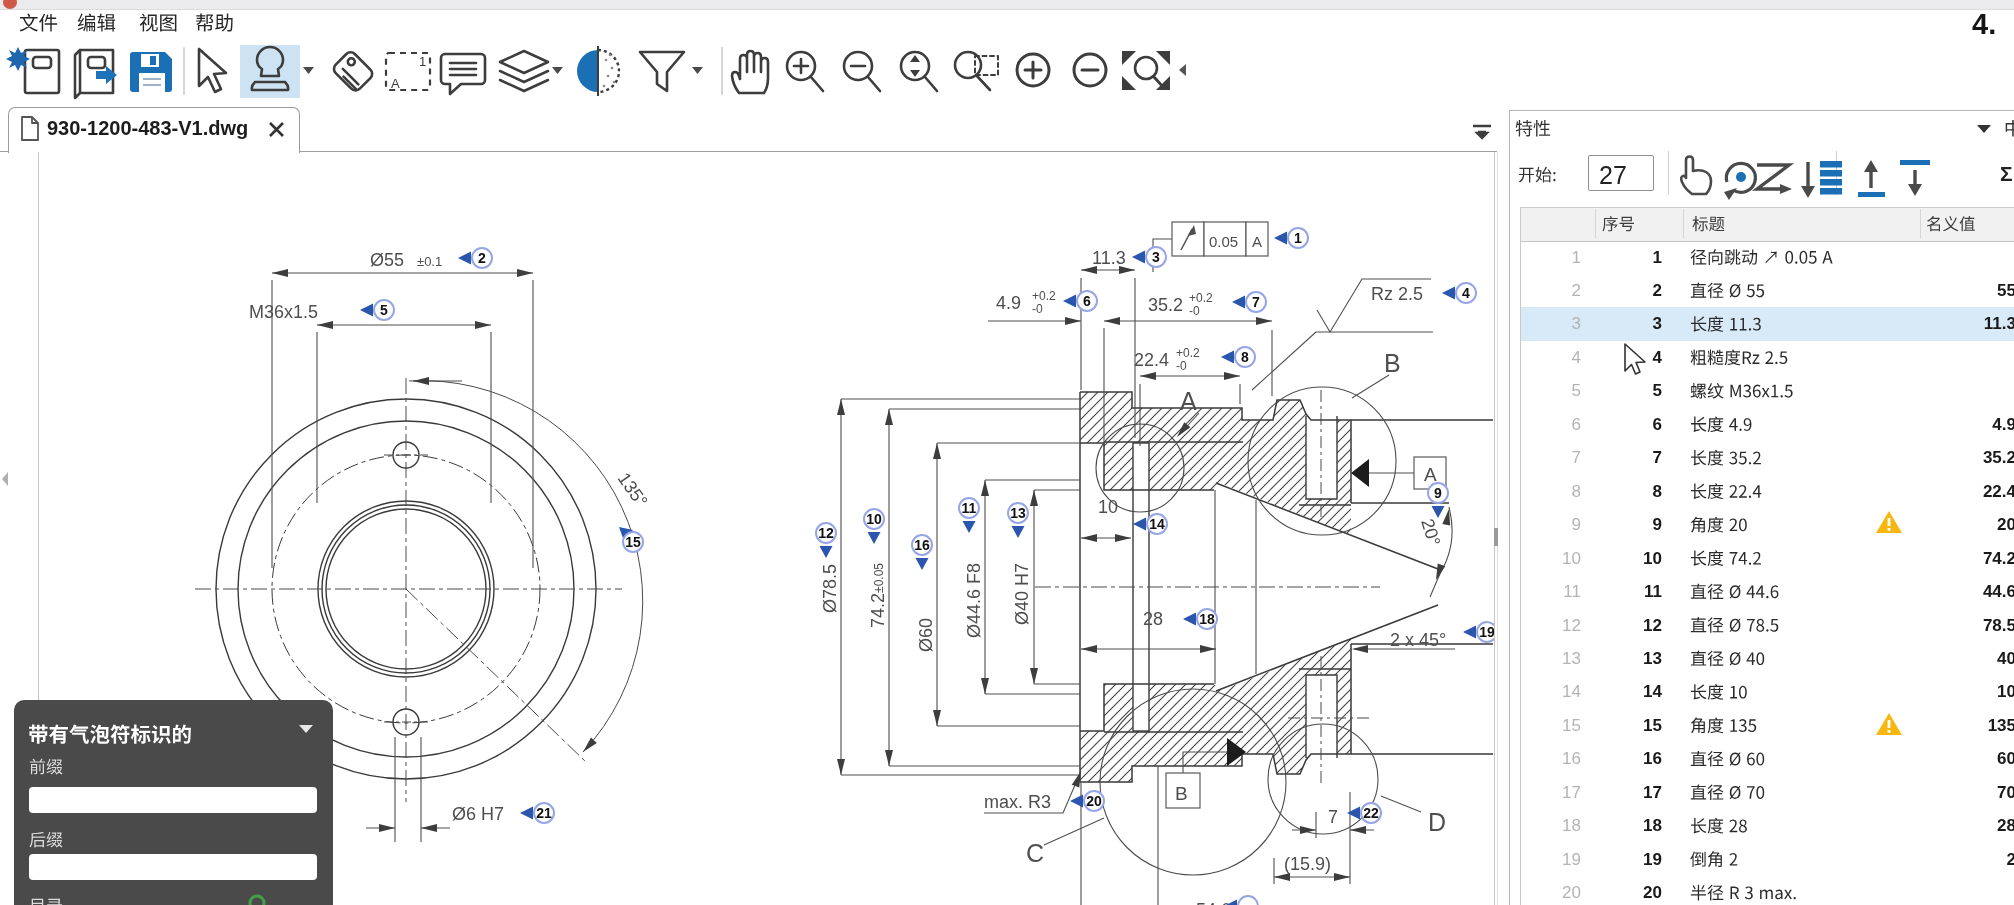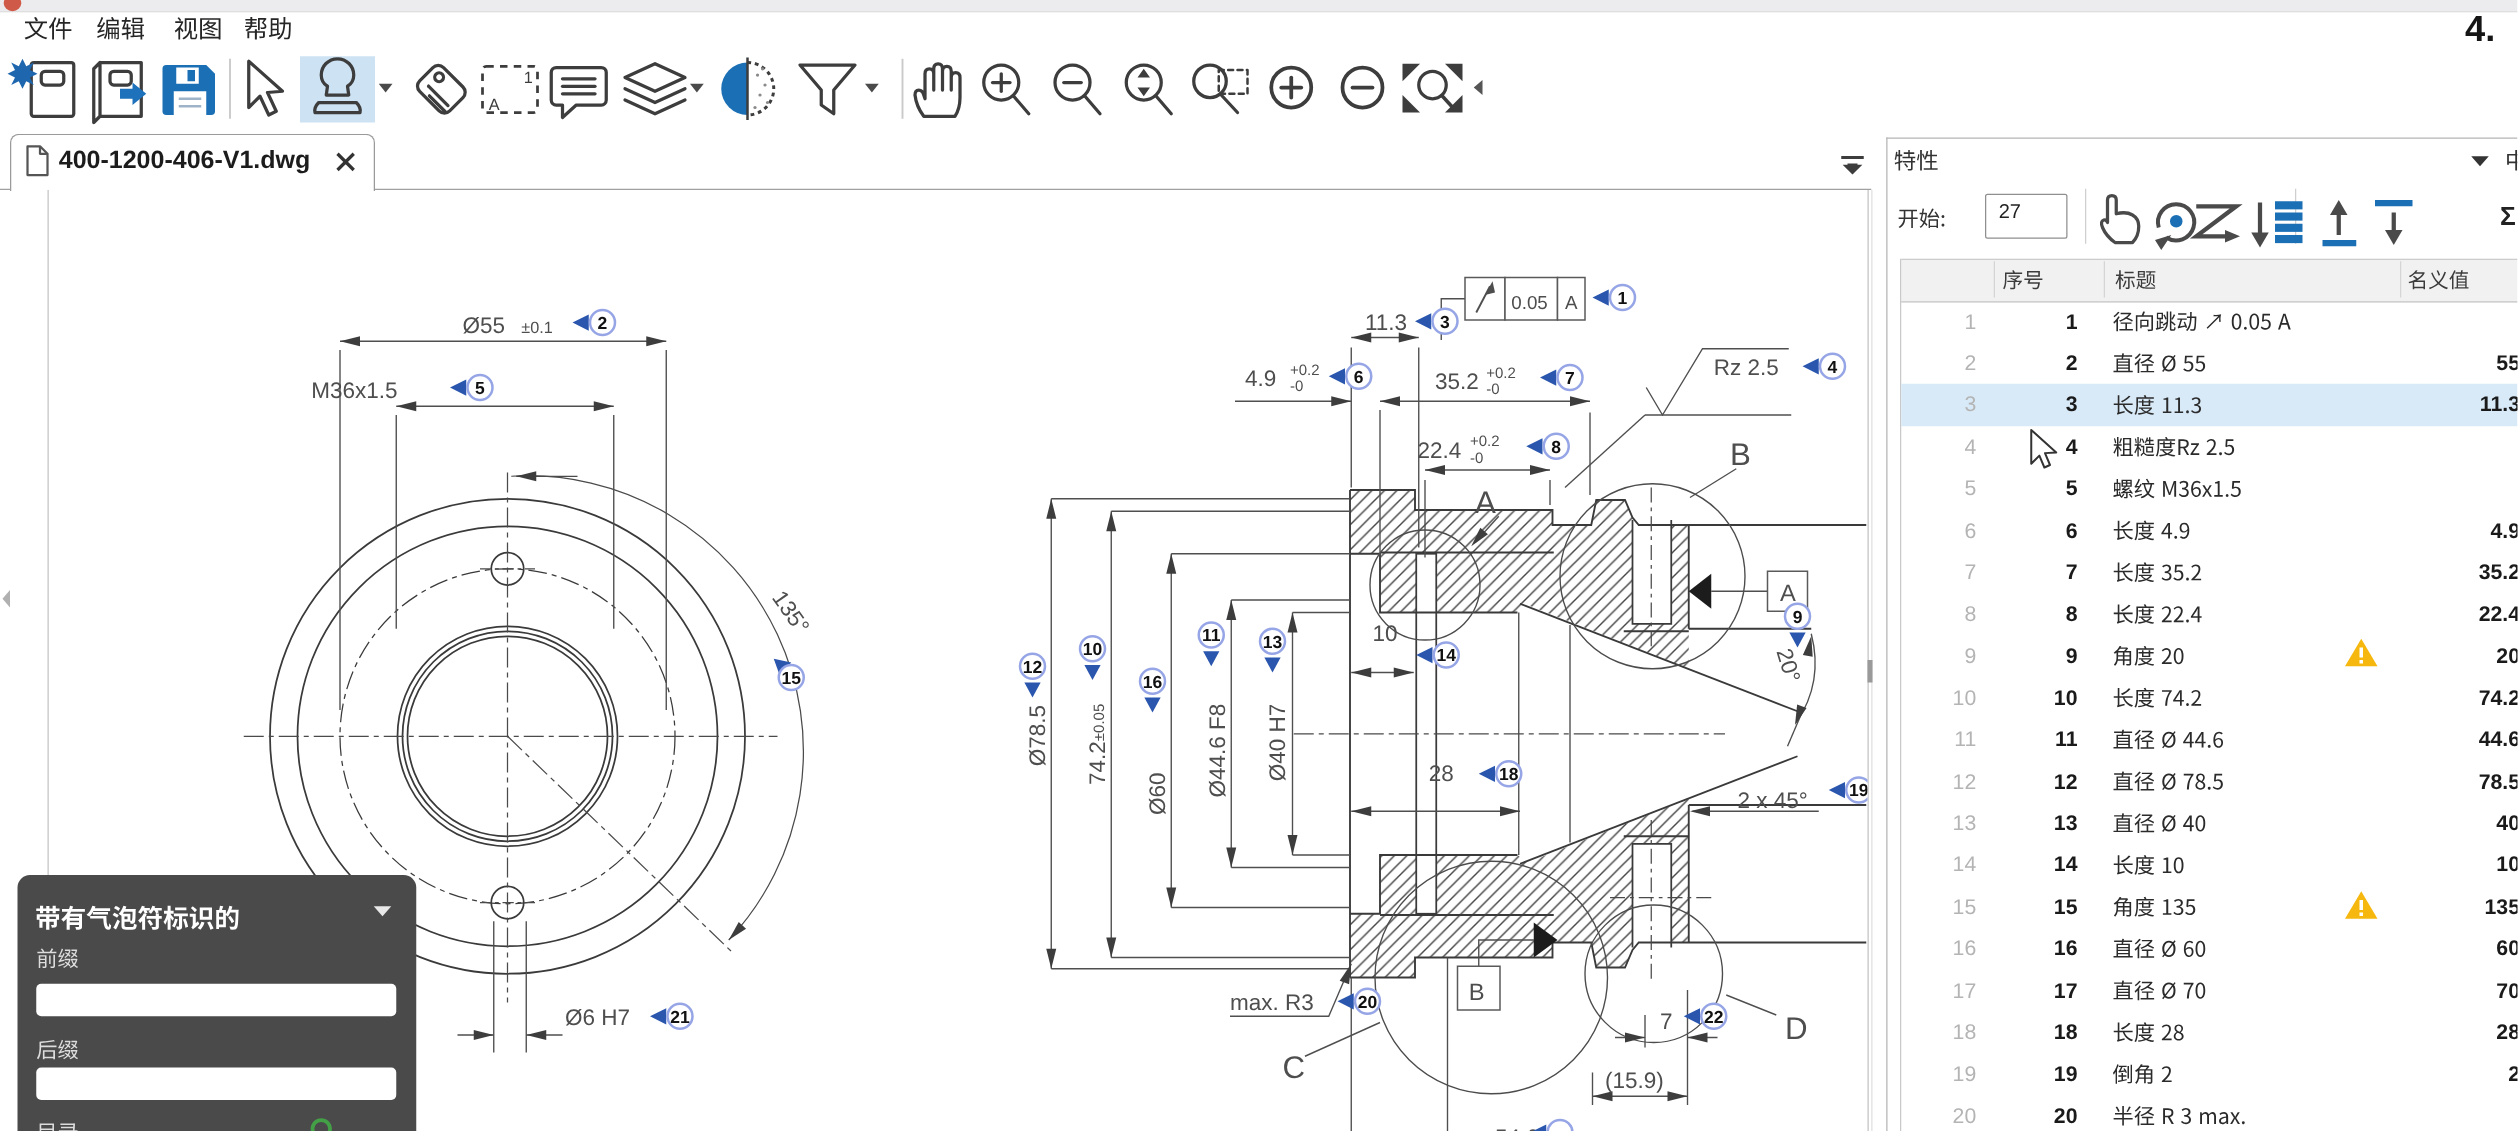--- a/index.html
+++ b/index.html
@@ -126,21 +126,21 @@
       <path d="M1170,90 h-14 l14,-14 z"></path>
     </g>
 <path d="M1186,64 v12 l-7,-6 z" fill="#555"></path>
 </svg>
 
 <div class="abs" style="left:0;top:151px;width:1497px;border-top:1.5px solid #a0a0a0"></div>
 <div class="abs" style="left:8px;top:107px;width:290px;height:45px;background:#fff;border:1.5px solid #9a9a9a;border-bottom:none;border-radius:7px 7px 0 0"></div>
 <svg class="abs" style="left:20px;top:116px" width="20" height="26">
     <path d="M2,1 h10 l6,6 v17 h-16 z M12,1 v6 h6" fill="#fff" stroke="#555" stroke-width="1.8" stroke-linejoin="round"></path>
   </svg>
-<div class="abs nosel" style="left:47px;top:117px;font-size:20px;font-weight:bold;color:#1c1c1c">400-1200-406-V1.dwg</div>
+<div class="abs nosel" style="left:47px;top:117px;font-size:20px;font-weight:bold;color:#1c1c1c">930-1200-483-V1.dwg</div>
 <svg class="abs" style="left:266px;top:119px" width="22" height="22">
     <path d="M4,4 L17,17 M17,4 L4,17" stroke="#333" stroke-width="2.6"></path>
   </svg>
 <svg class="abs" style="left:1470px;top:122px" width="26" height="20">
     <path d="M3,4 h18 M8,10 h8 M12,16 l-5,-5 h10 z" stroke="#3d3d3d" stroke-width="2.4" fill="#3d3d3d"></path>
   </svg>
 
 <div class="abs" style="left:38px;top:152px;width:0;height:753px;border-left:1px solid #c4c4c4"></div>
 <div class="abs" style="left:1494px;top:152px;width:0;height:753px;border-left:1px solid #c4c4c4"></div>
 <div class="abs" style="left:1497px;top:152px;width:0;height:753px;border-left:1px solid #e0e0e0"></div>
@@ -492,21 +492,21 @@
         </g>
 </g>
 </g>
 </svg>
 
 <div class="abs" style="left:1509px;top:110px;width:505px;border-top:1.5px solid #b5b5b5"></div>
 <svg class="abs" style="left:1975px;top:123px" width="20" height="12">
     <path d="M2,2 h14 l-7,8 z" fill="#333"></path>
   </svg>
 <div class="abs" style="left:1588px;top:155px;width:64px;height:34px;border:1.5px solid #8f8f8f;border-radius:2px;background:#fff"></div>
-<div class="abs nosel" style="left:1599px;top:161px;font-size:16px;color:#222">27</div>
+<div class="abs nosel" style="left:1599px;top:161px;font-size:25px;color:#222">27</div>
 <div class="abs" style="left:1668px;top:151px;width:0;height:44px;border-left:1.5px solid #cfcfcf"></div>
 <div class="abs" style="left:1836px;top:151px;width:0;height:44px;border-left:1.5px solid #cfcfcf"></div>
 <svg class="abs" style="left:1672px;top:148px" width="280" height="56" viewBox="0 0 280 56">
 
 <g fill="none" stroke="#4a4a4a" stroke-width="2.6" stroke-linejoin="round" stroke-linecap="round">
 <path d="M14,26 v-14 q0,-3.5 3.5,-3.5 q3.5,0 3.5,3.5 v11 q8,-2 13,1 q5,3 5,9 q0,8 -5,13 h-14 q-7,-5 -10,-12 q-2,-5 1,-6 q2,-0.7 3,2 z"></path>
 </g>
 
 <g fill="none" stroke="#4a4a4a" stroke-width="3.2">
 <path d="M55,34 a14.5,14.5 0 1 1 6,8"></path>

